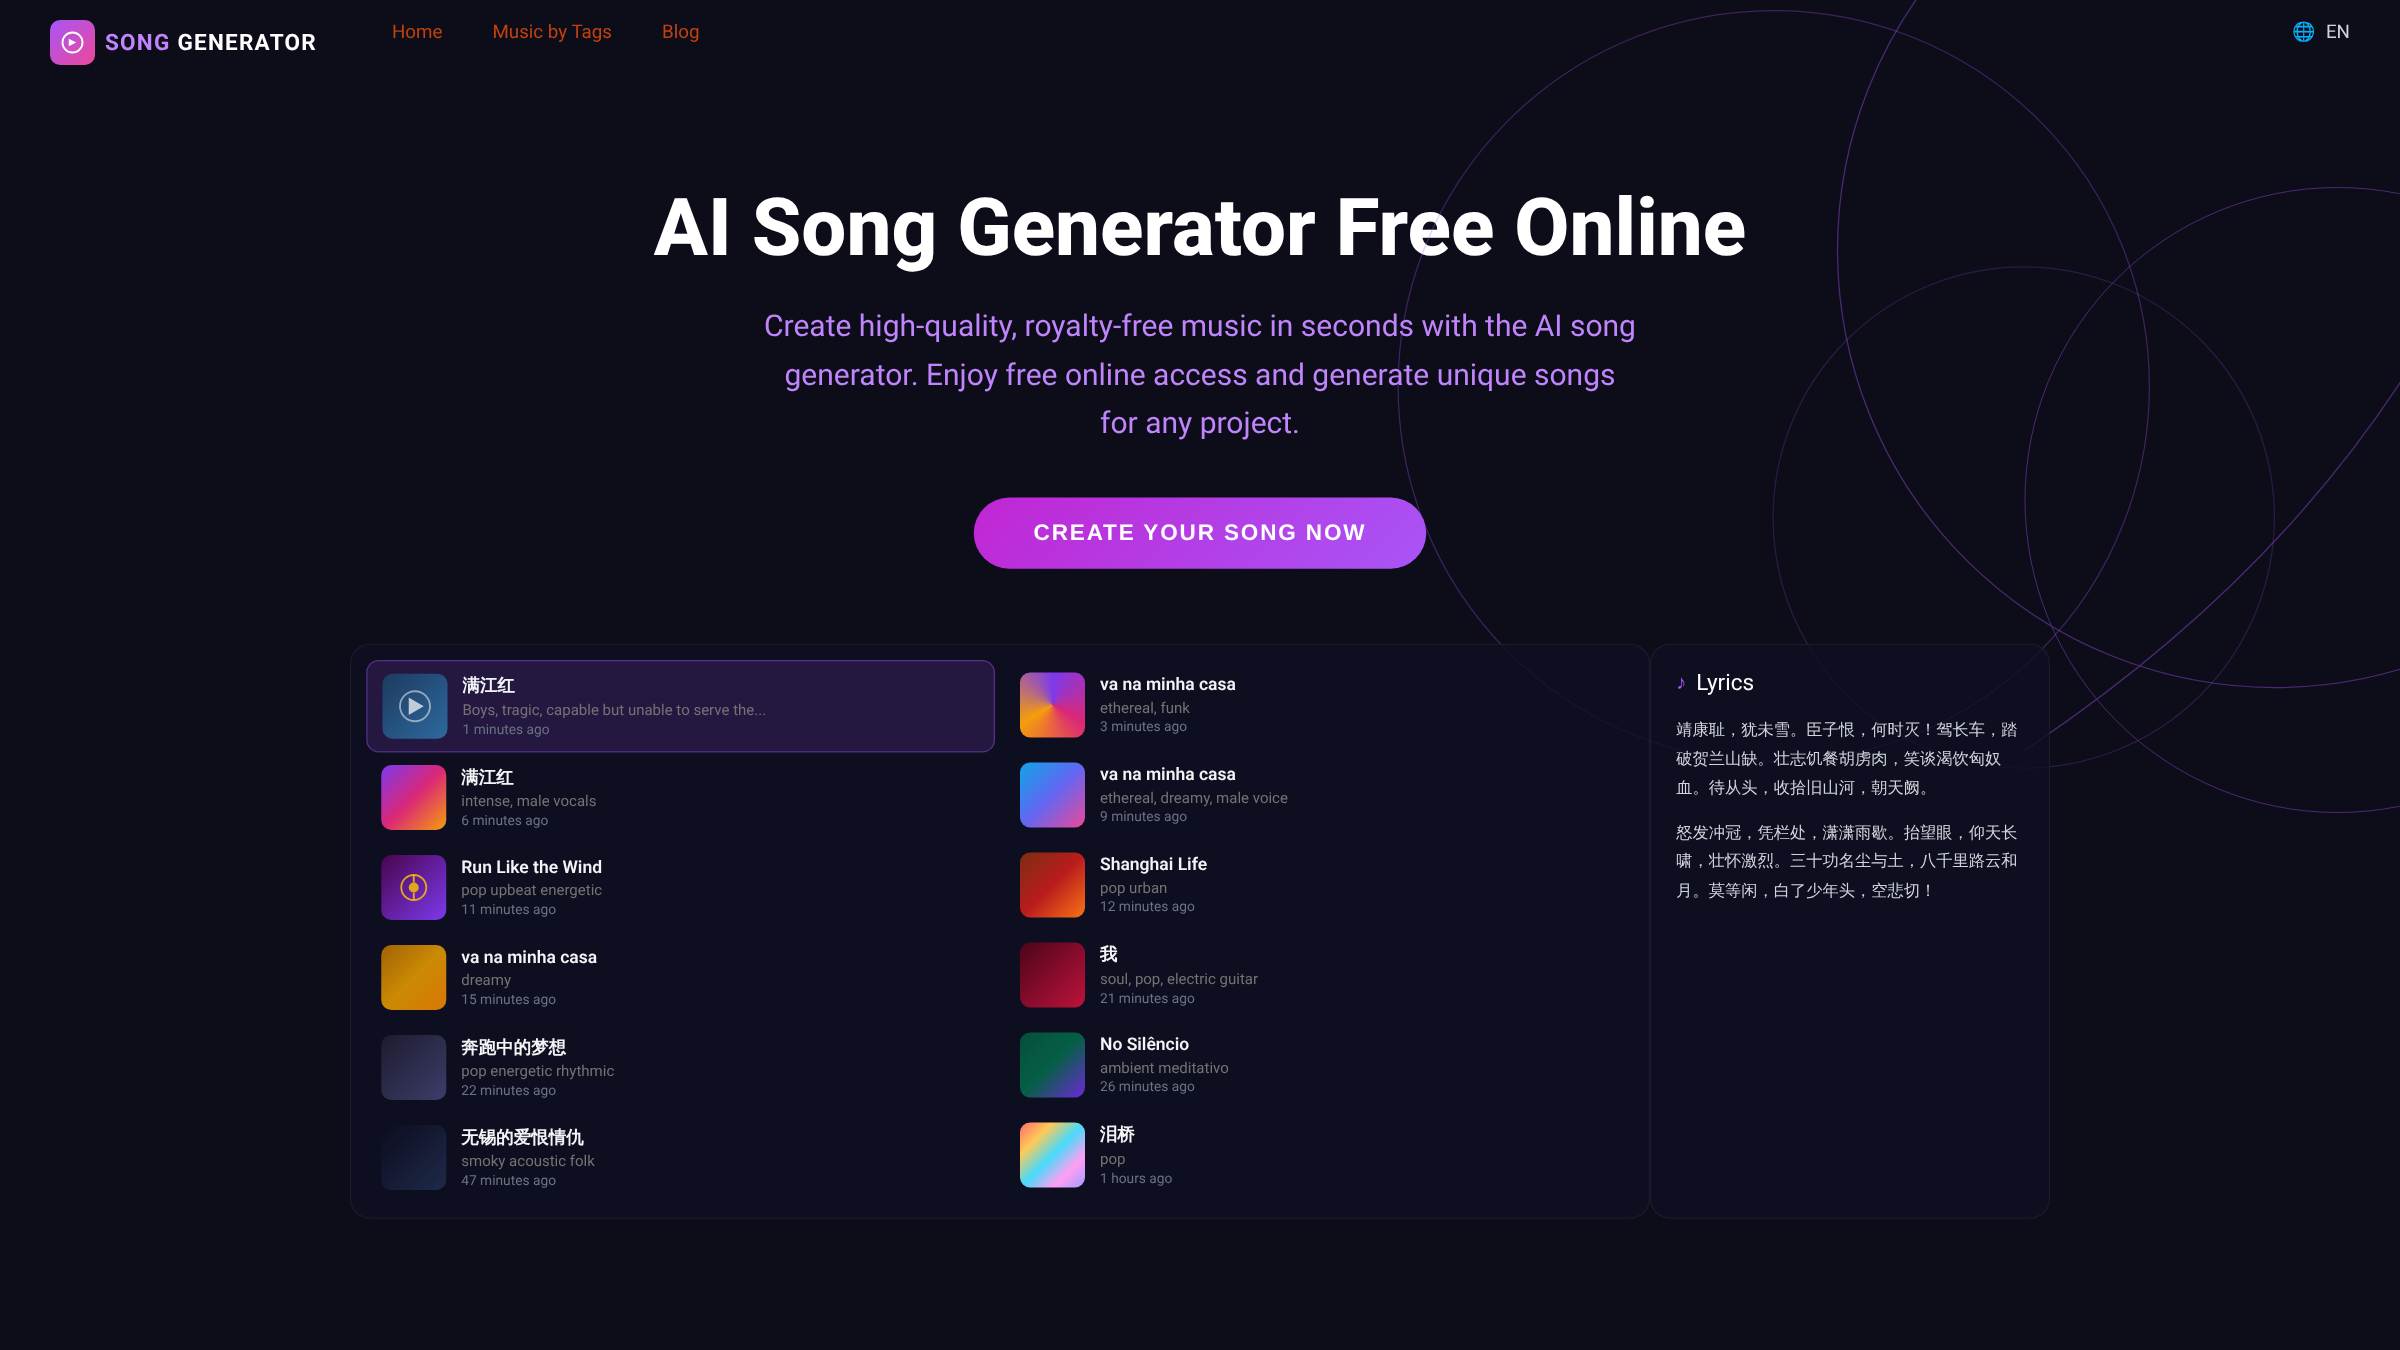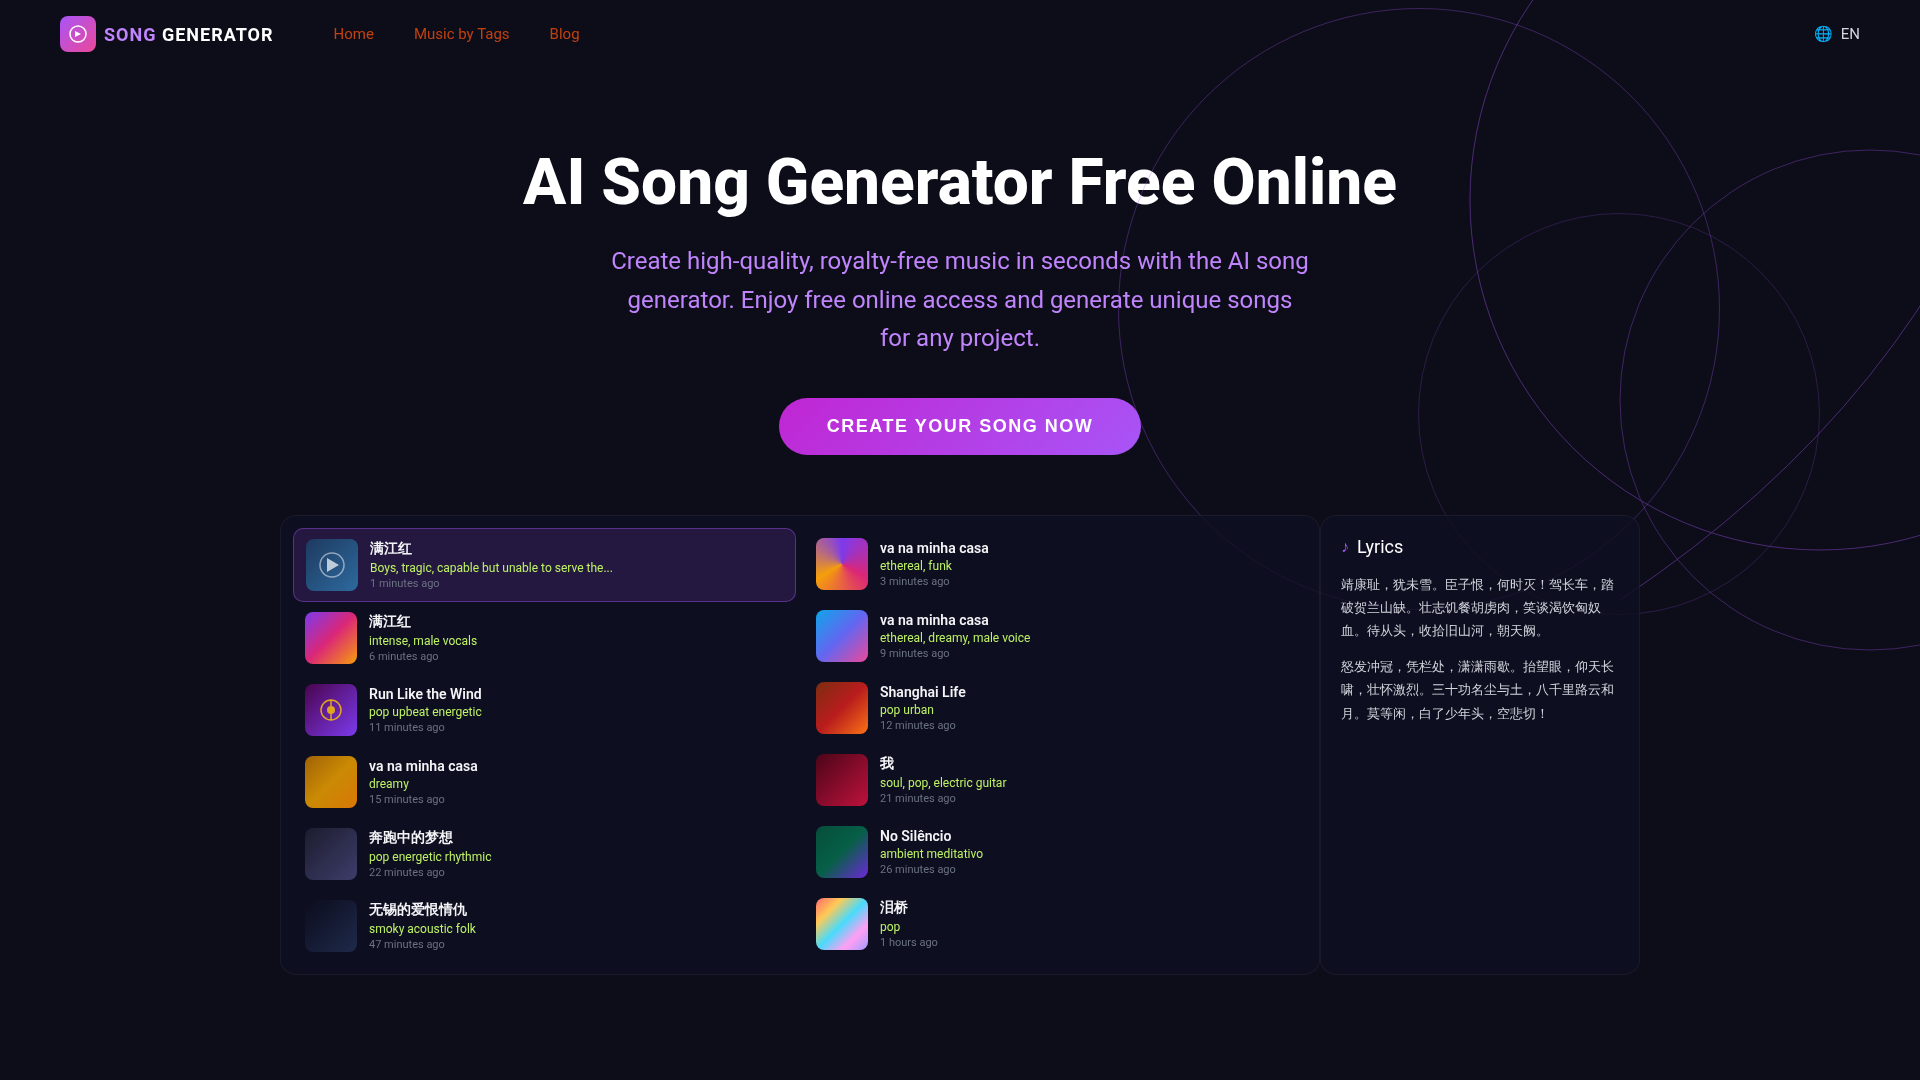--- a/index.html
+++ b/index.html
@@ -8,22 +8,22 @@
       color: #ffffff;
       font-family: -apple-system, BlinkMacSystemFont, 'Segoe UI', Roboto, sans-serif;
       width: 1920px;
       min-height: 1080px;
       overflow-x: hidden;
     }
 
     
     nav {
       display: flex;
-      align-items: center;
-      padding: 16px 60px;
+      align-items: flex-start;
+      padding: 16px 40px;
       position: relative;
       z-index: 10;
     }
     .logo {
       display: flex;
       align-items: center;
       gap: 8px;
       margin-right: 60px;
     }
     .logo-icon {
@@ -171,21 +171,21 @@
       font-size: 14px;
       font-weight: 600;
       color: #f3f4f6;
       white-space: nowrap;
       overflow: hidden;
       text-overflow: ellipsis;
       margin-bottom: 3px;
     }
     .song-tags {
       font-size: 12px;
-      color: #bef264;
+      color: #737373;
       margin-bottom: 2px;
     }
     .song-time {
       font-size: 11px;
       color: #6b7280;
     }
 
     
     .lyrics-panel {
       width: 320px;

